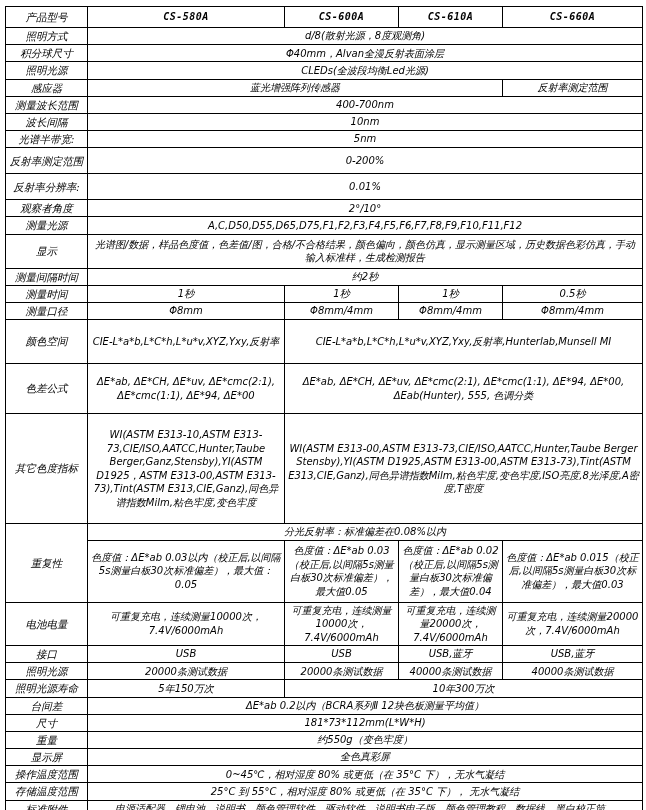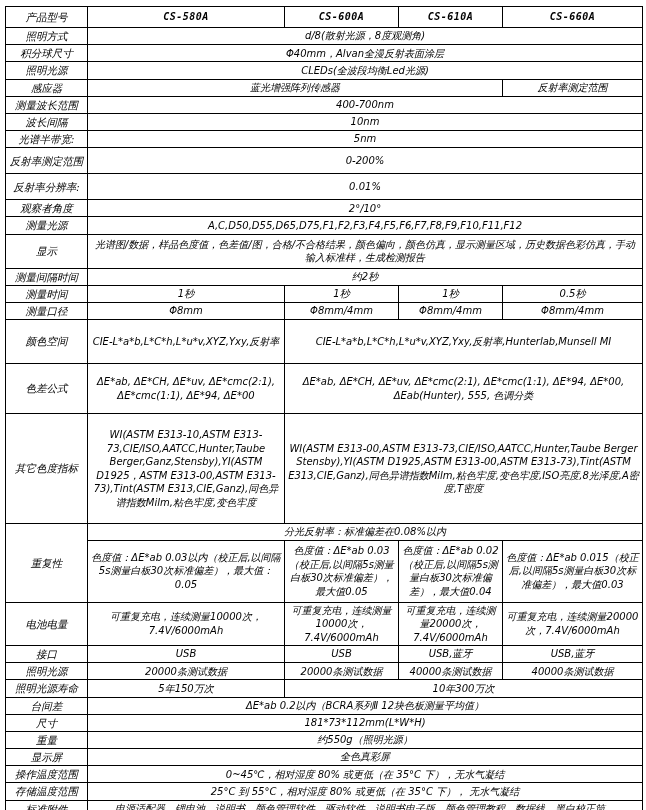--- a/index.html
+++ b/index.html
@@ -180,21 +180,21 @@
         <tr>
           <td class="label-cell">台间差</td>
           <td colspan="4">ΔE*ab 0.2以内（BCRA系列Ⅱ 12块色板测量平均值）</td>
         </tr>
         <tr>
           <td class="label-cell">尺寸</td>
           <td colspan="4">181*73*112mm(L*W*H)</td>
         </tr>
         <tr>
           <td class="label-cell">重量</td>
-          <td colspan="4">约550g（照明光源）</td>
+          <td colspan="4">约550g（变色牢度）</td>
         </tr>
         <tr>
           <td class="label-cell">显示屏</td>
           <td colspan="4">全色真彩屏</td>
         </tr>
         <tr>
           <td class="label-cell">操作温度范围</td>
           <td colspan="4">0~45℃，相对湿度 80% 或更低（在 35°C 下），无水气凝结</td>
         </tr>
         <tr>

